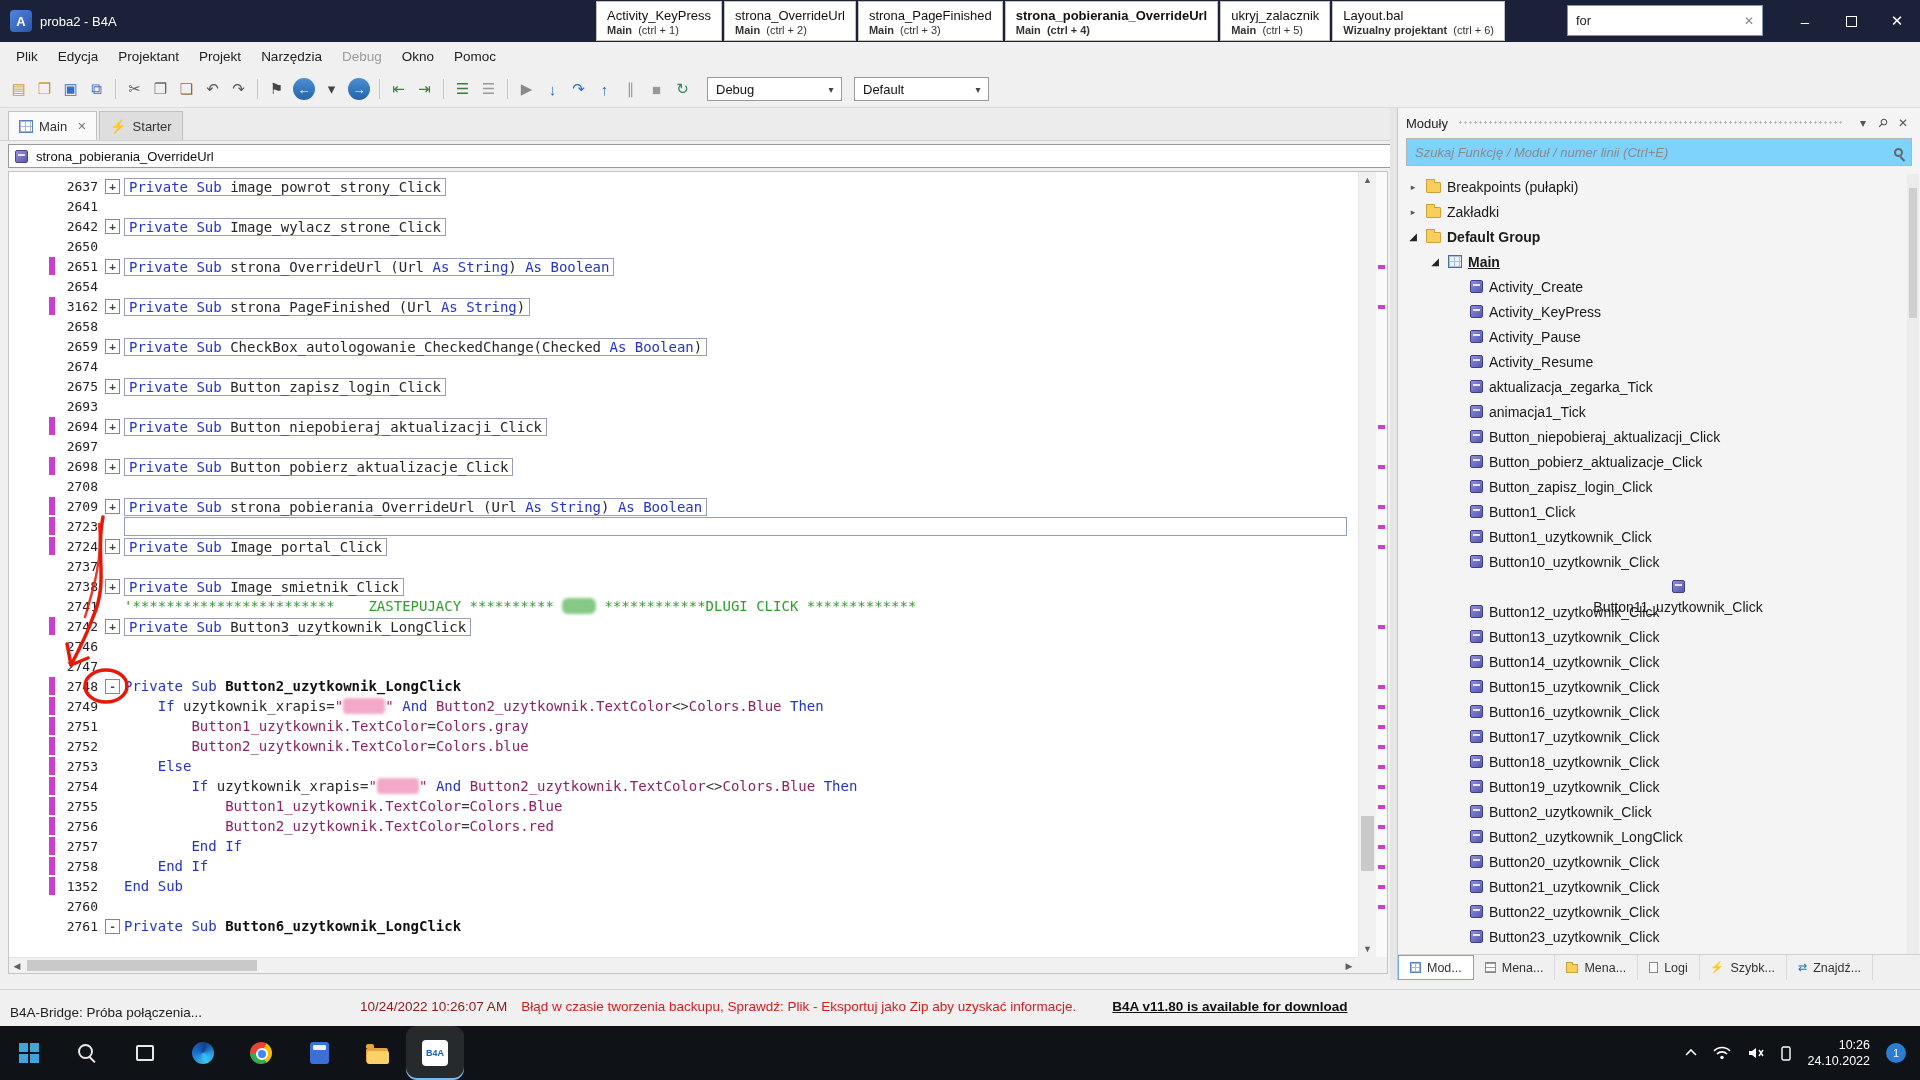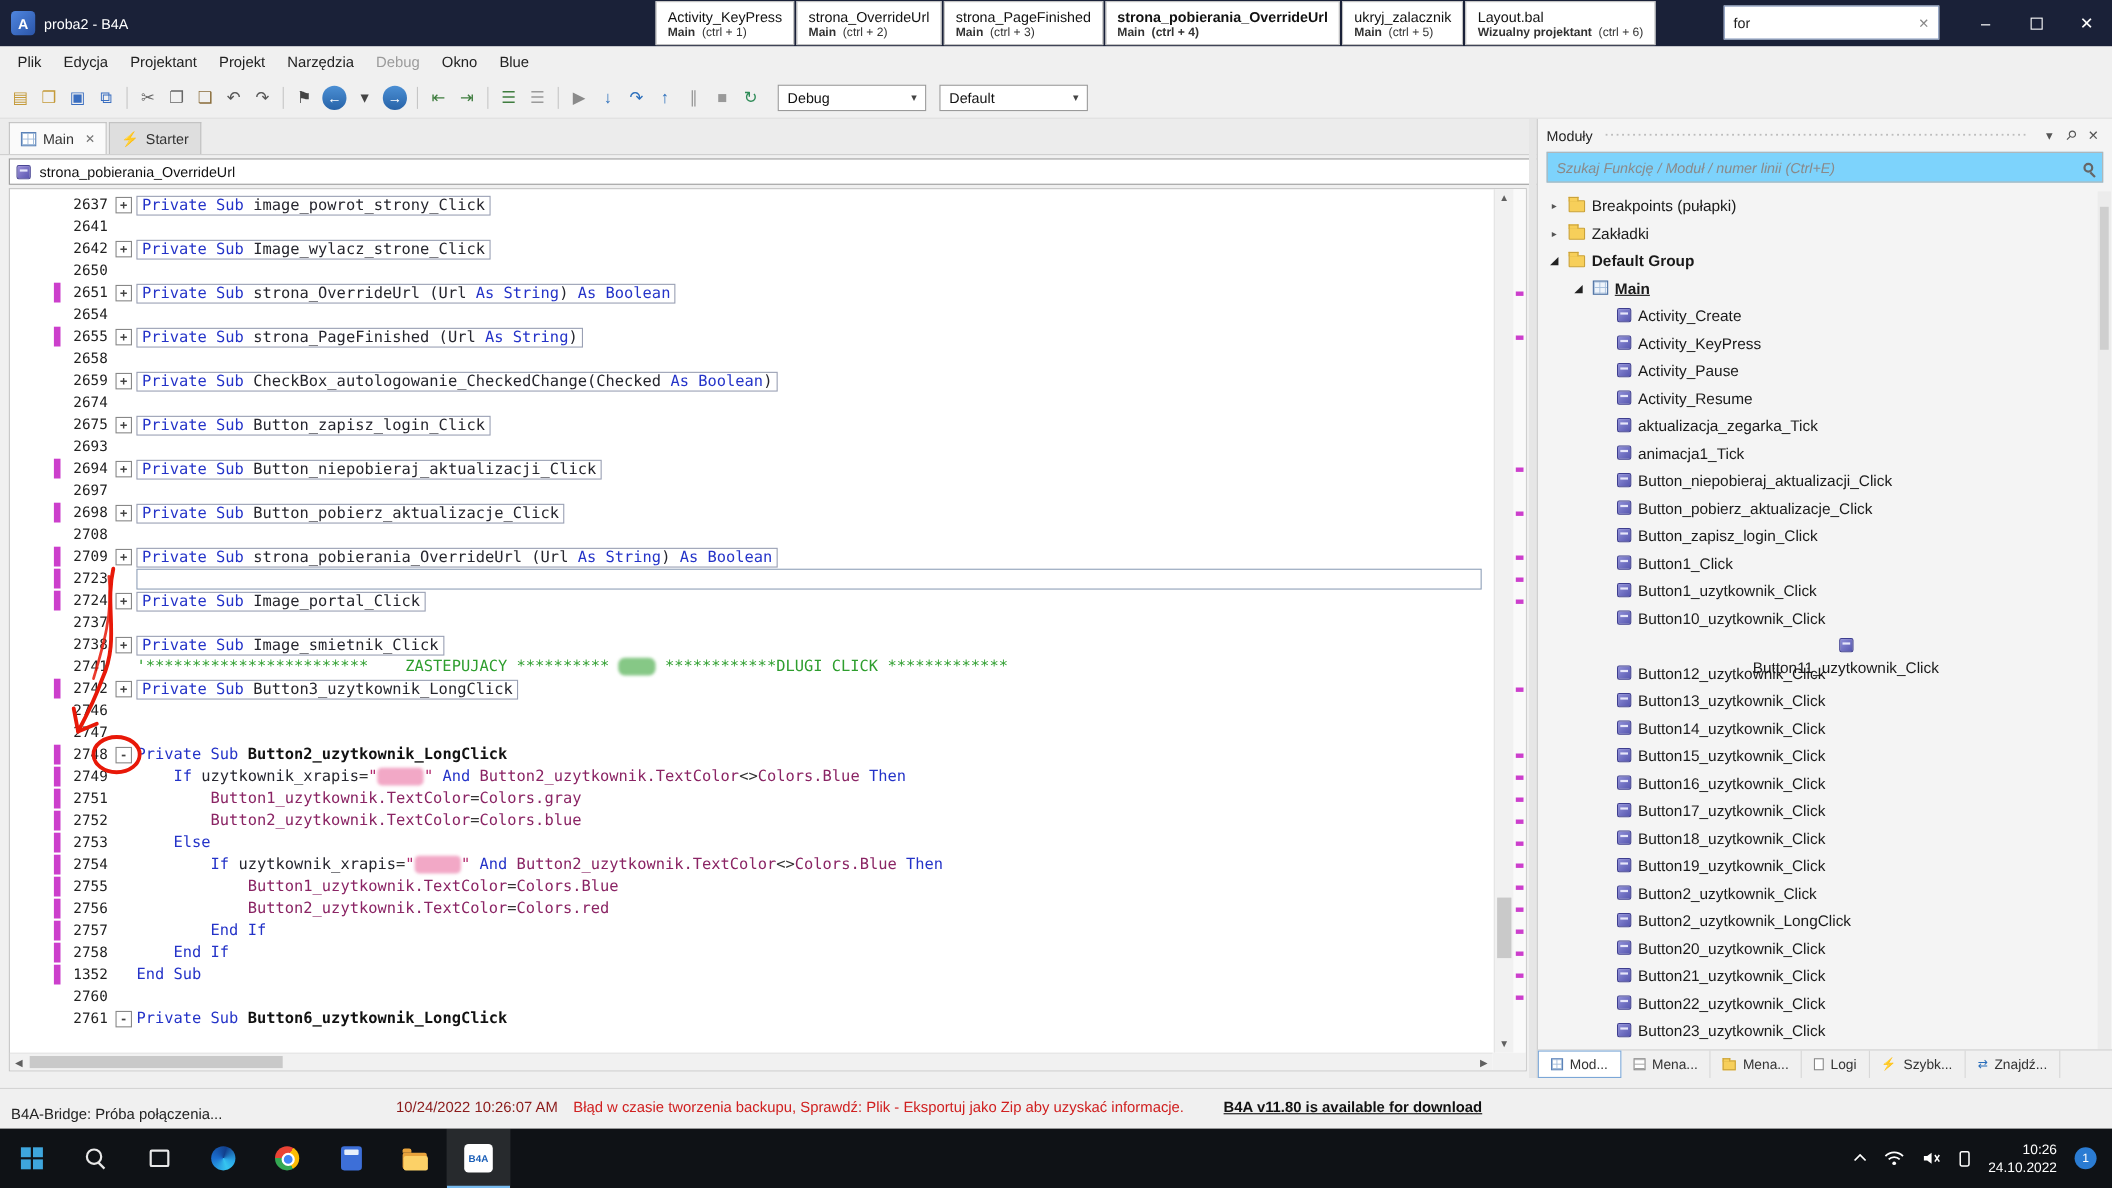--- a/index.html
+++ b/index.html
@@ -138,21 +138,21 @@
   
   .statusbar { position:absolute; left:0; right:0; top:989px; height:33px; background:#f0f0f0; border-top:1px solid #d4d4d4; display:flex; align-items:center; font-size:13.5px; color:#222; }
   .sb-bridge { margin-left:10px; width:350px; flex:none;margin-top:12px; }
   .sb-time { color:#8b1a1a; margin-right:14px; }
   .sb-error { color:#d02020; }
   .sb-link { margin-left:36px; font-weight:bold; text-decoration:underline; color:#111; white-space:nowrap; }
 
   
   .taskbar { position:absolute; left:0; right:0; top:1026px; height:54px; background:#0f1216; display:flex; align-items:center; }
   .tk-app { width:58px; height:54px; display:flex; align-items:center; justify-content:center; }
-  .tk-app.active { background:rgba(255,255,255,.10); box-shadow:inset 0 -2px 0 #76b9ed; }
+  .tk-app.active { background:rgba(255,255,255,.10); box-shadow:inset 0 -2px 0 #76b9ed;border-radius:11px; }
   .ai { position:relative; }
   .ai-start { width:20px; height:20px; background-image:linear-gradient(#3ea6dd,#3ea6dd),linear-gradient(#3ea6dd,#3ea6dd),linear-gradient(#3ea6dd,#3ea6dd),linear-gradient(#3ea6dd,#3ea6dd); background-size:9px 9px; background-position:0 0,11px 0,0 11px,11px 11px; background-repeat:no-repeat; }
   .ai-search { width:20px; height:20px; }
   .ai-search::before { content:""; position:absolute; left:1px; top:1px; width:11px; height:11px; border:2px solid #e8e8e8; border-radius:50%; }
   .ai-search::after { content:""; position:absolute; left:13px; top:13px; width:8px; height:2px; background:#e8e8e8; transform:rotate(45deg); transform-origin:0 0; }
   .ai-task-view { width:18px; height:16px; border:2px solid #e8e8e8; border-radius:2px; }
   .ai-edge { width:22px; height:22px; border-radius:50%; background:conic-gradient(from 160deg,#36c5f0,#1b6fd0 30%,#123f8c 60%,#2aa7e8 85%,#36c5f0); }
   .ai-chrome { width:22px; height:22px; border-radius:50%; background:conic-gradient(from -90deg,#ea4335 0 120deg,#fbbc05 120deg 240deg,#34a853 240deg 360deg); }
   .ai-chrome::after { content:""; position:absolute; left:6px; top:6px; width:8px; height:8px; background:#4285f4; border:2px solid #fff; border-radius:50%; }
   .ai-calculator { width:19px; height:22px; border-radius:3px; background:#3d6fd8; }
@@ -214,21 +214,21 @@
   </div>
 
   <div class="menubar" data-name="menubar">
       <div class="mitem" data-name="menu-plik">Plik</div>
       <div class="mitem" data-name="menu-edycja">Edycja</div>
       <div class="mitem" data-name="menu-projektant">Projektant</div>
       <div class="mitem" data-name="menu-projekt">Projekt</div>
       <div class="mitem" data-name="menu-narzędzia">Narzędzia</div>
       <div class="mitem disabled" data-name="menu-debug">Debug</div>
       <div class="mitem" data-name="menu-okno">Okno</div>
-      <div class="mitem" data-name="menu-pomoc">Blue</div>
+      <div class="mitem" data-name="menu-pomoc">Pomoc</div>
     </div>
 
   <div class="toolbar" data-name="toolbar">
     <div class="tb-icons" data-name="toolbar-icons">
         <span class="tbi" data-name="new-file-icon" style="color: rgb(196, 154, 58);">▤</span>
         <span class="tbi" data-name="open-project-icon" style="color: rgb(196, 154, 58);">❒</span>
         <span class="tbi" data-name="save-icon" style="color: rgb(58, 110, 192);">▣</span>
         <span class="tbi" data-name="save-all-icon" style="color: rgb(58, 110, 192);">⧉</span>
         <div class="tbsep" data-name="toolbar-separator"></div>
         <span class="tbi" data-name="cut-icon" style="color: rgb(102, 102, 102);">✂</span>
@@ -330,21 +330,21 @@
           <span class="codetext boxed" data-name="code-text"><span class="tk-kw">Private Sub </span><span class="tk-id">strona_OverrideUrl (Url </span><span class="tk-kw">As String</span><span class="tk-id">) </span><span class="tk-kw">As Boolean</span></span>
         </div>
         <div class="crow" data-name="code-line">
           <span class="chg" data-name="change-marker"></span>
           <span class="lnum" data-name="line-number">2654</span>
           <span class="fold" data-name="fold-spacer"></span>
           <span class="codetext" data-name="code-text"></span>
         </div>
         <div class="crow" data-name="code-line">
           <span class="chg on" data-name="change-marker"></span>
-          <span class="lnum" data-name="line-number">2655</span>
+          <span class="lnum" data-name="line-number">3162</span>
           <span class="fold fbox" data-name="fold-expand-icon">+</span>
           <span class="codetext boxed" data-name="code-text"><span class="tk-kw">Private Sub </span><span class="tk-id">strona_PageFinished (Url </span><span class="tk-kw">As String</span><span class="tk-id">)</span></span>
         </div>
         <div class="crow" data-name="code-line">
           <span class="chg" data-name="change-marker"></span>
           <span class="lnum" data-name="line-number">2658</span>
           <span class="fold" data-name="fold-spacer"></span>
           <span class="codetext" data-name="code-text"></span>
         </div>
         <div class="crow" data-name="code-line">

